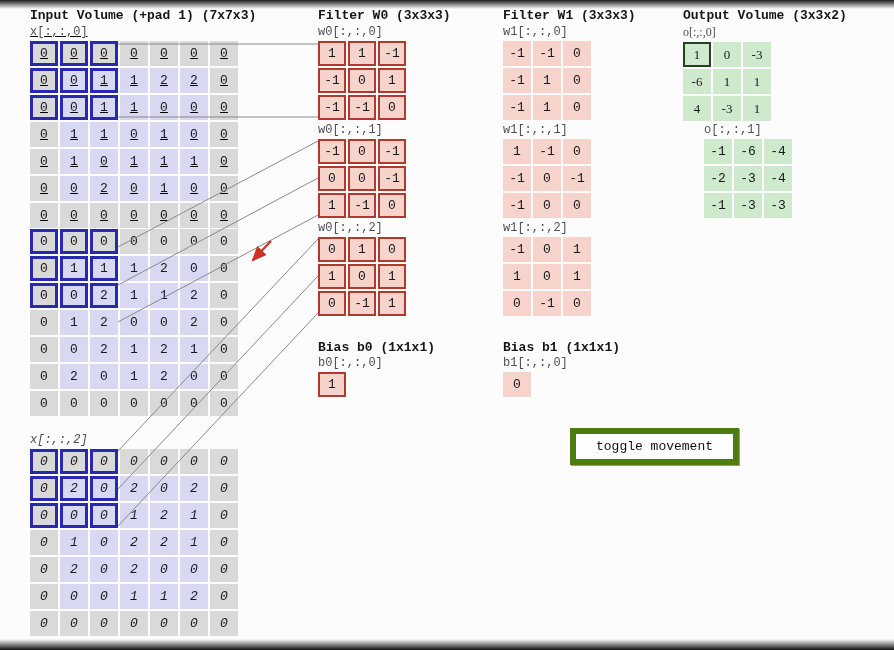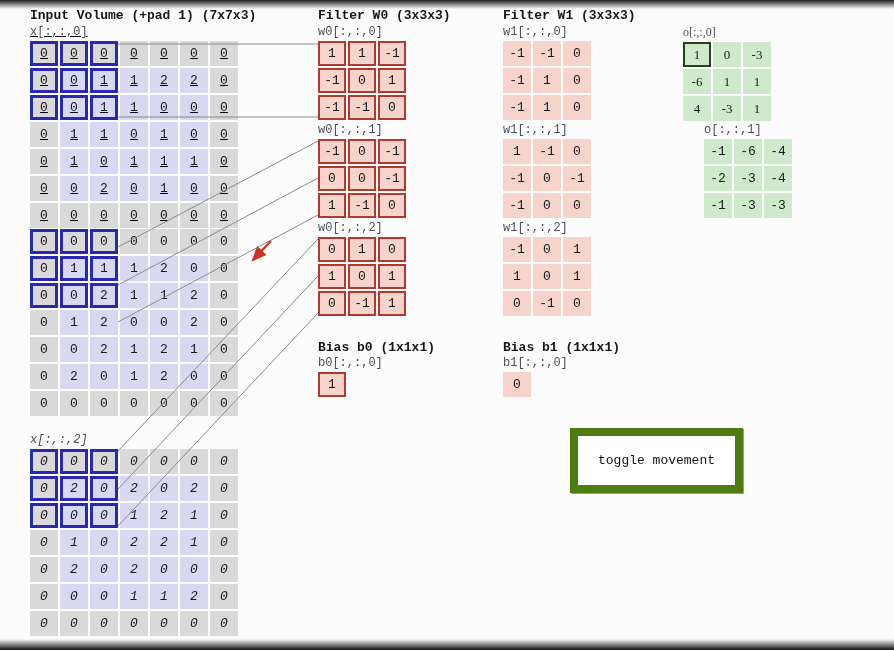--- a/index.html
+++ b/index.html
@@ -30,21 +30,21 @@
   .cell.w1 { background:var(--filter-bg,#f6d3cb); }
   .cell.out { background:var(--output-bg,#cfe9cd); }
   .cell.out.hl { border:2px solid var(--output-highlight-border,#24421f); }
 
   .wires { position:absolute; left:0; top:0; width:894px; height:650px; z-index:6; pointer-events:none; }
   .wire { stroke:var(--wire,#8a8a8a); stroke-width:1; }
   .annot { stroke:var(--annotation,#cc3322); stroke-width:2.2; }
   .arrowhead { fill:var(--annotation,#cc3322); }
 
   .toggle-btn { position:absolute; left:570px; top:428px; z-index:10;
-    background:#ffffff; border:8px solid #4d7c0f; padding:17px 20px;
+    background:#ffffff; border:6px solid #4d7c0f; padding:5px 20px;
     font-family:"Liberation Mono","DejaVu Sans Mono",monospace; font-size:13px; color:#111;
     box-shadow:1px 1px 0 #9a9a9a; cursor:pointer; }
 </style>
 </head>
 <body>
 
 <div class="stage">
 
   <svg class="wires">
     <defs>
@@ -346,20 +346,23 @@
   <div class="block" style="left:503px; top:340px;">
     <div class="title">Bias b1 (1x1x1)</div>
   </div>
   <div class="block" style="left:503px; top:356px;">
     <div class="slice-label">b1[:,:,0]</div>
     <div class="grid g1">
         <div class="cell w1">0</div>
       </div>
   </div>
 
+  <div class="block" style="left:683px; top:8px;">
+    <div class="title">Output Volume (3x3x2)</div>
+  </div>
 
   <div class="block" style="left:683px; top:25px;font-family:Liberation Serif, serif;">
     <div class="slice-label">o[:,:,0]</div>
     <div class="grid g3">
         <div class="cell out hl">1</div>
         <div class="cell out">0</div>
         <div class="cell out">-3</div>
         <div class="cell out">-6</div>
         <div class="cell out">1</div>
         <div class="cell out">1</div>

